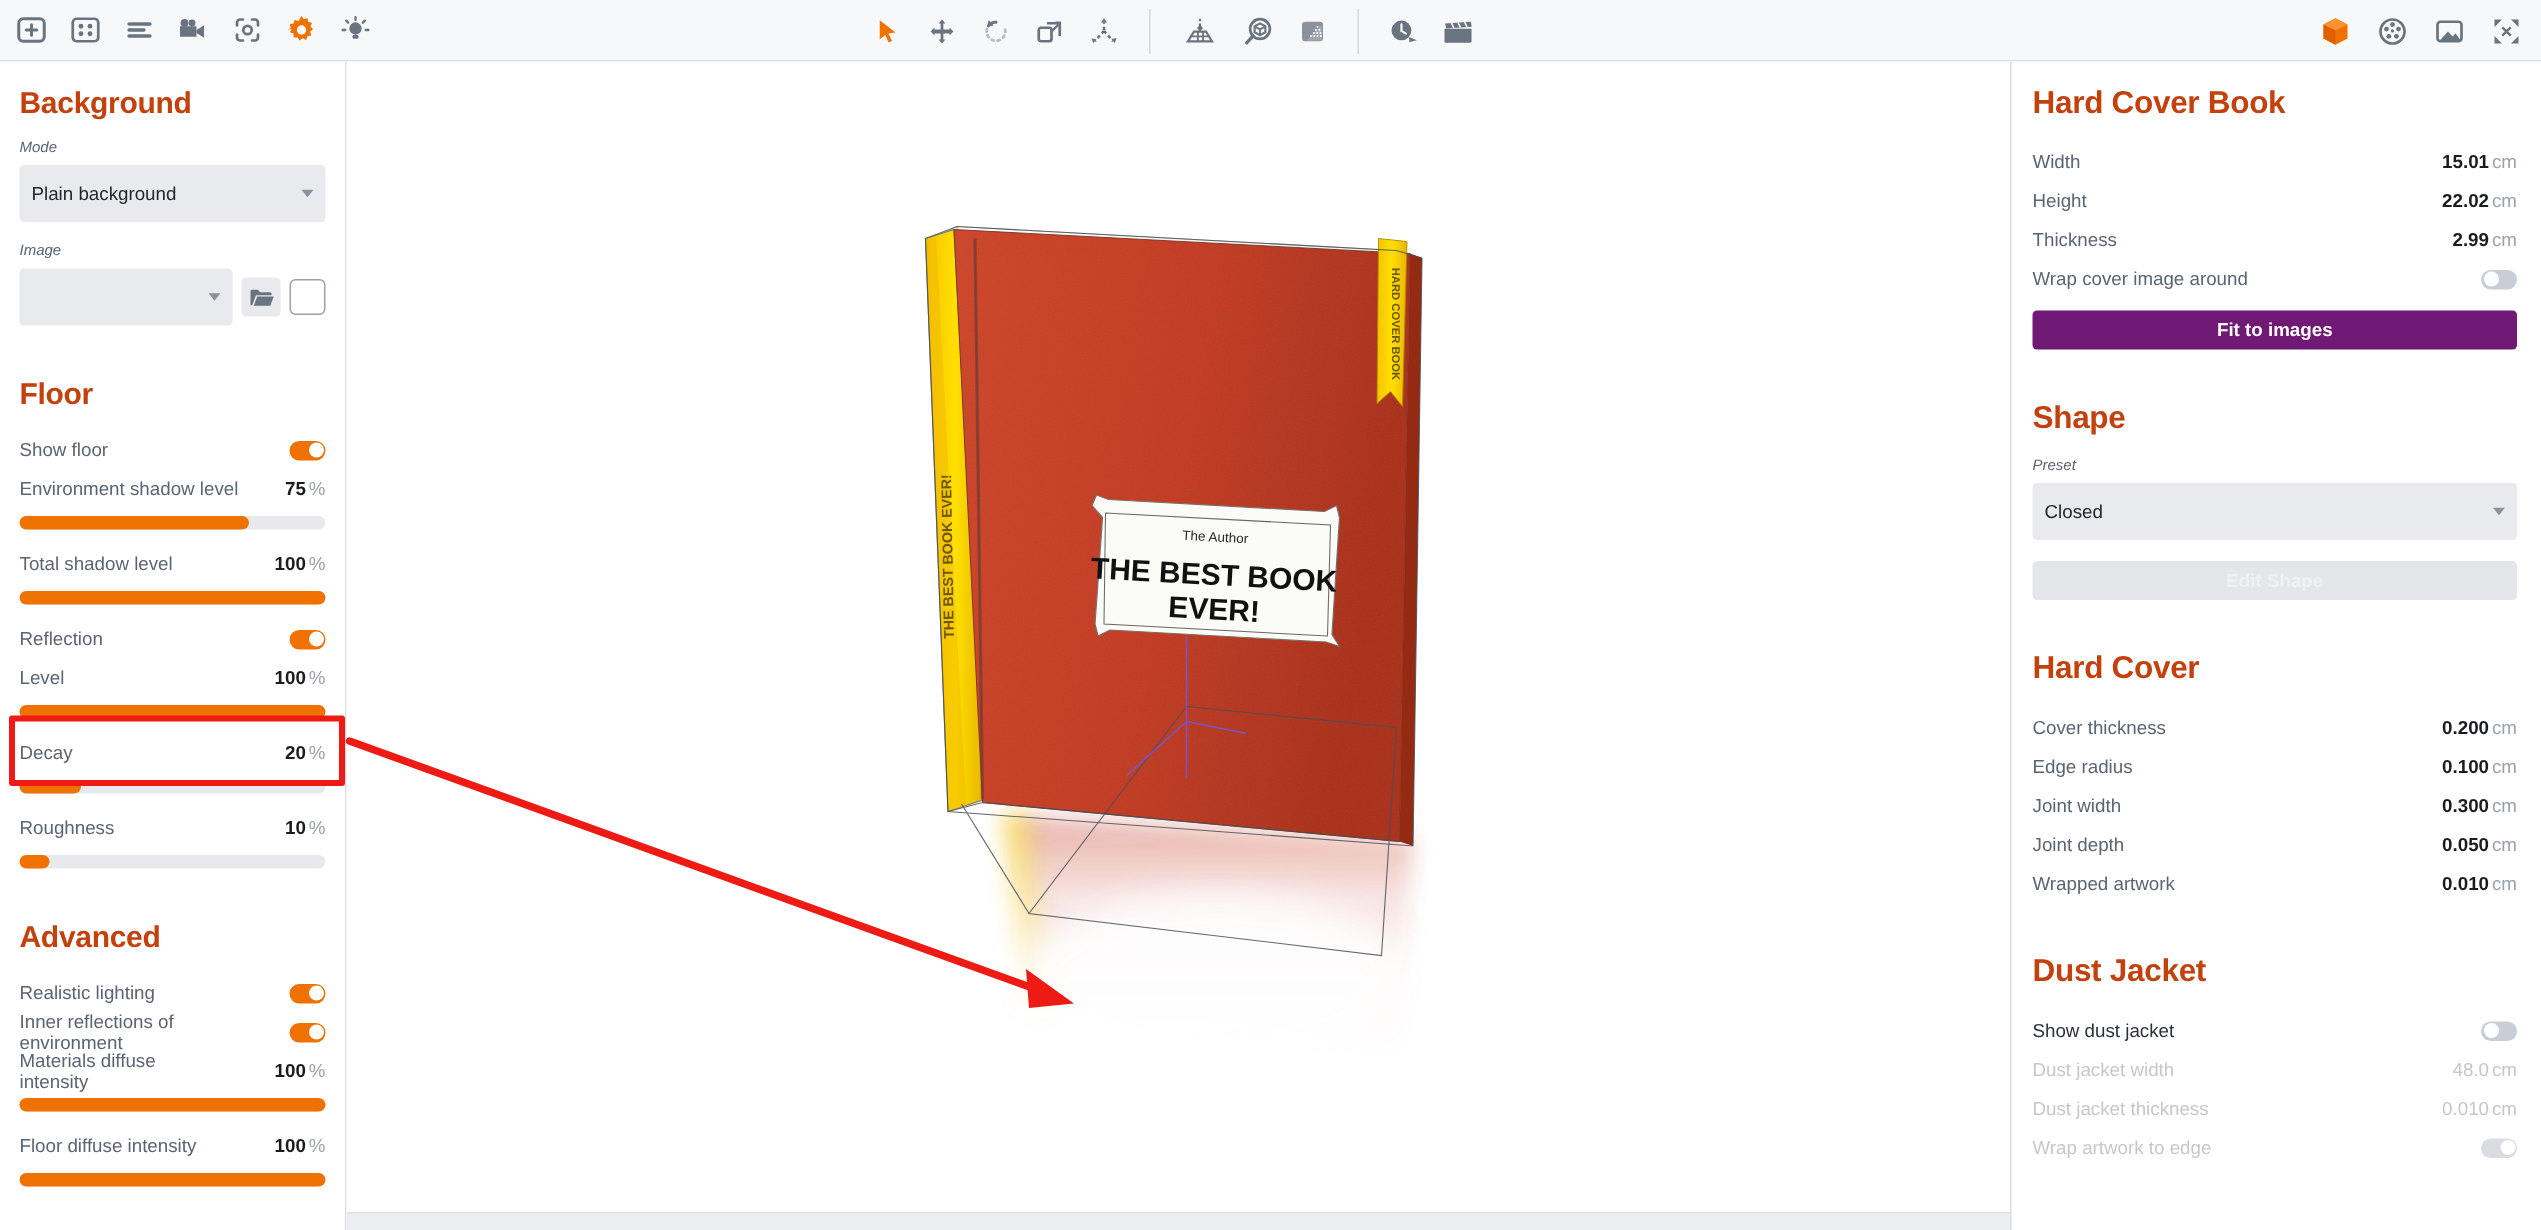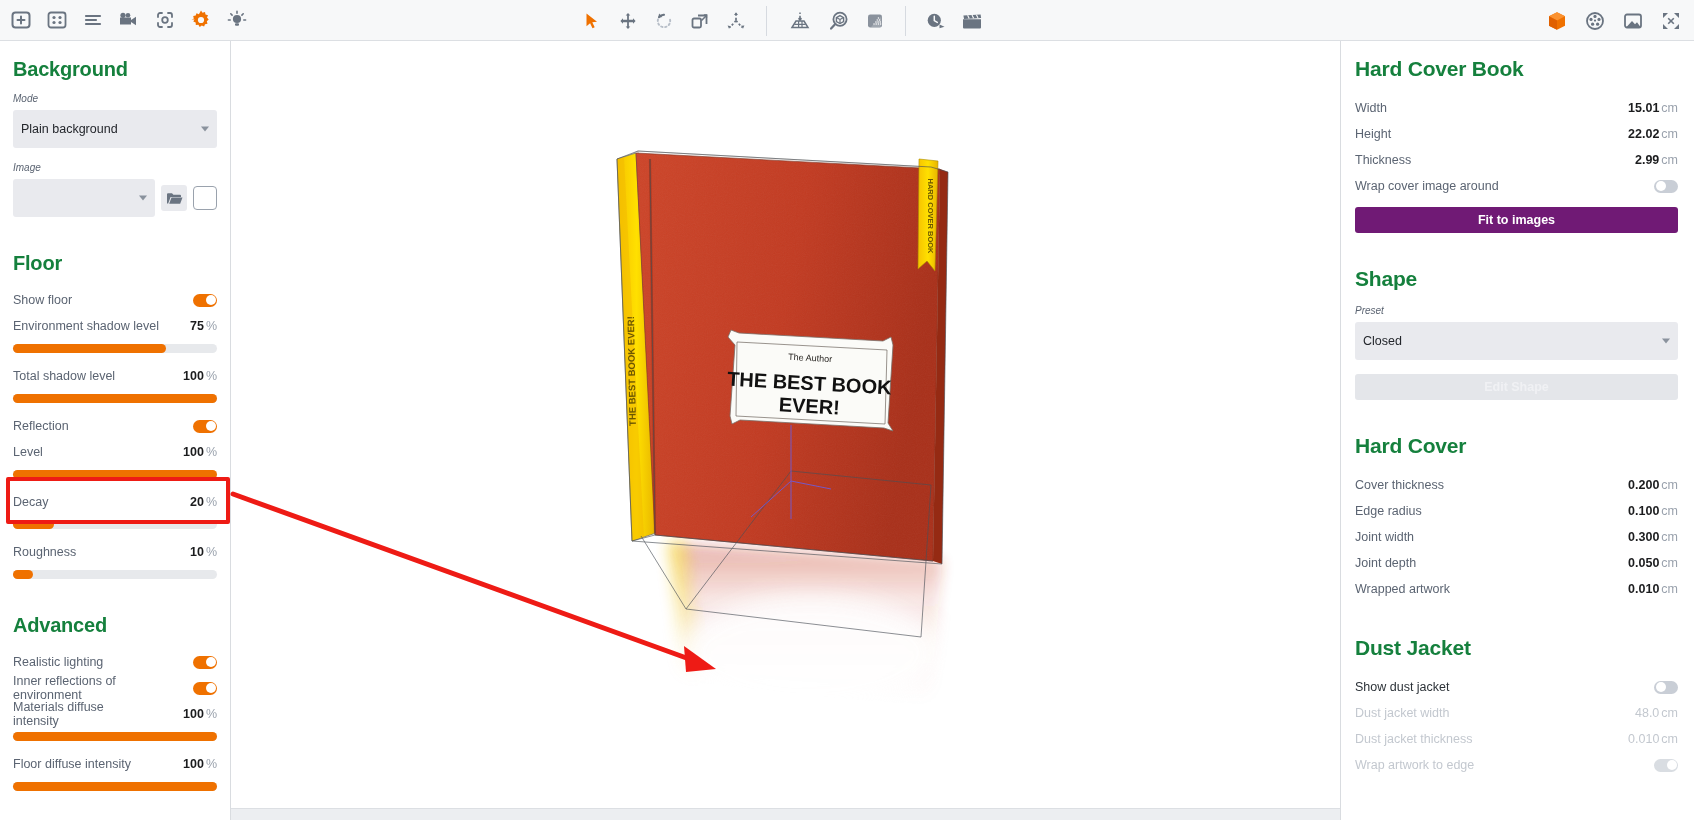--- a/index.html
+++ b/index.html
@@ -60,21 +60,21 @@
     width: 231px; min-width: 231px;
     border-right: 1px solid #d9dce0;
     padding: 0 13px;
   }
   .panel-right {
     width: 354px; min-width: 354px;
     border-left: 1px solid #d9dce0;
     padding: 0 16px 0 14px;
   }
   .section-title {
-    font-size: 20px; font-weight: bold; color: #15803d;
+    font-size: 20px; font-weight: bold; color: #c2410c;
     letter-spacing: -0.2px;
   }
   .panel-left .section-title { margin: 17px 0 12px 0; }
   .panel-right .section-title { margin: 16px 0 14px 0; font-size: 21px; }
 
   .field-label {
     font-size: 10px; color: #5b6472; margin-bottom: 6px; font-style: italic;
   }
   .select {
     height: 38px; background: #e9eaee; border-radius: 3px;

